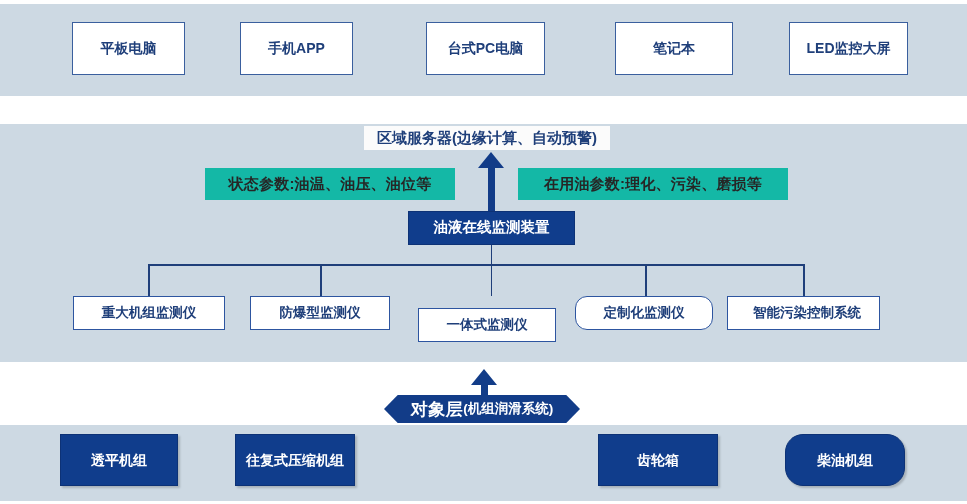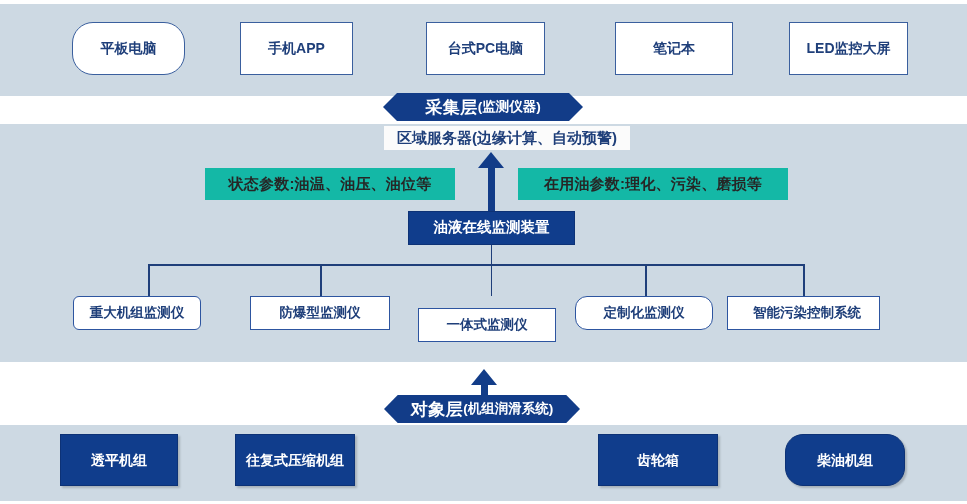--- a/index.html
+++ b/index.html
@@ -98,21 +98,20 @@
     position: absolute;
     box-sizing: border-box;
     display: flex;
     align-items: center;
     justify-content: center;
     background: #fbfbfb;
     color: #1f3f7a;
     font-size: 15px;
     font-weight: 600;
     height: 24px;
-    margin-left: 20px;
   }
 
   
   .banner {
     position: absolute;
     box-sizing: border-box;
     display: flex;
     align-items: center;
     justify-content: center;
     background: #123c88;
@@ -156,40 +155,36 @@
 </style>
 </head>
 <body>
 
 <div id="diagram">
 
   <div class="band" id="band-top"></div>
   <div class="band" id="band-middle"></div>
   <div class="band" id="band-bottom"></div>
 
-  <div class="node node-outline" style="left:72px; top:22px; width:113px; height:53px;border-radius:21px;">
+  <div class="node node-outline" style="left:72px; top:22px; width:113px; height:53px;">
     <span>平板电脑</span>
   </div>
   <div class="node node-outline" style="left:240px; top:22px; width:113px; height:53px;">
     <span>手机APP</span>
   </div>
   <div class="node node-outline" style="left:426px; top:22px; width:119px; height:53px;">
     <span>台式PC电脑</span>
   </div>
   <div class="node node-outline" style="left:615px; top:22px; width:118px; height:53px;">
     <span>笔记本</span>
   </div>
   <div class="node node-outline" style="left:789px; top:22px; width:119px; height:53px;">
     <span>LED监控大屏</span>
   </div>
 
-  <div class="banner" style="left:383px; top:93px; width:200px;">
-    <span class="big">采集层</span>
-    <span class="small">(监测仪器)</span>
-  </div>
 
   <div id="region-server" style="left:364px; top:126px; width:246px;">
     <span>区域服务器(边缘计算、自动预警)</span>
   </div>
 
   <div class="arrow-shaft" style="left:487.5px; top:168px; height:44px;"></div>
   <div class="arrow-head" style="left:478px; top:152px;"></div>
 
   <div class="param-label" style="left:205px; top:168px; width:250px;">
     <span>状态参数:油温、油压、油位等</span>
@@ -205,21 +200,21 @@
   <div class="line vline" style="left:490.5px; top:245px; height:20px;"></div>
 
   <div class="line hline" style="left:148px; top:264px; width:656px;"></div>
 
   <div class="line vline" style="left:148px; top:264px; height:32px;"></div>
   <div class="line vline" style="left:320px; top:264px; height:32px;"></div>
   <div class="line vline" style="left:490.5px; top:264px; height:32px;"></div>
   <div class="line vline" style="left:645px; top:264px; height:32px;"></div>
   <div class="line vline" style="left:803px; top:264px; height:32px;"></div>
 
-  <div class="node node-instrument" style="left:73px; top:296px; width:128px;border-radius:6px;">
+  <div class="node node-instrument" style="left:73px; top:296px; width:152px;">
     <span>重大机组监测仪</span>
   </div>
   <div class="node node-instrument" style="left:250px; top:296px; width:140px;">
     <span>防爆型监测仪</span>
   </div>
   <div class="node node-instrument" style="left:418px; top:308px; width:138px;">
     <span>一体式监测仪</span>
   </div>
   <div class="node node-instrument" style="left:575px; top:296px; width:138px;border-radius:12px;">
     <span>定制化监测仪</span>

